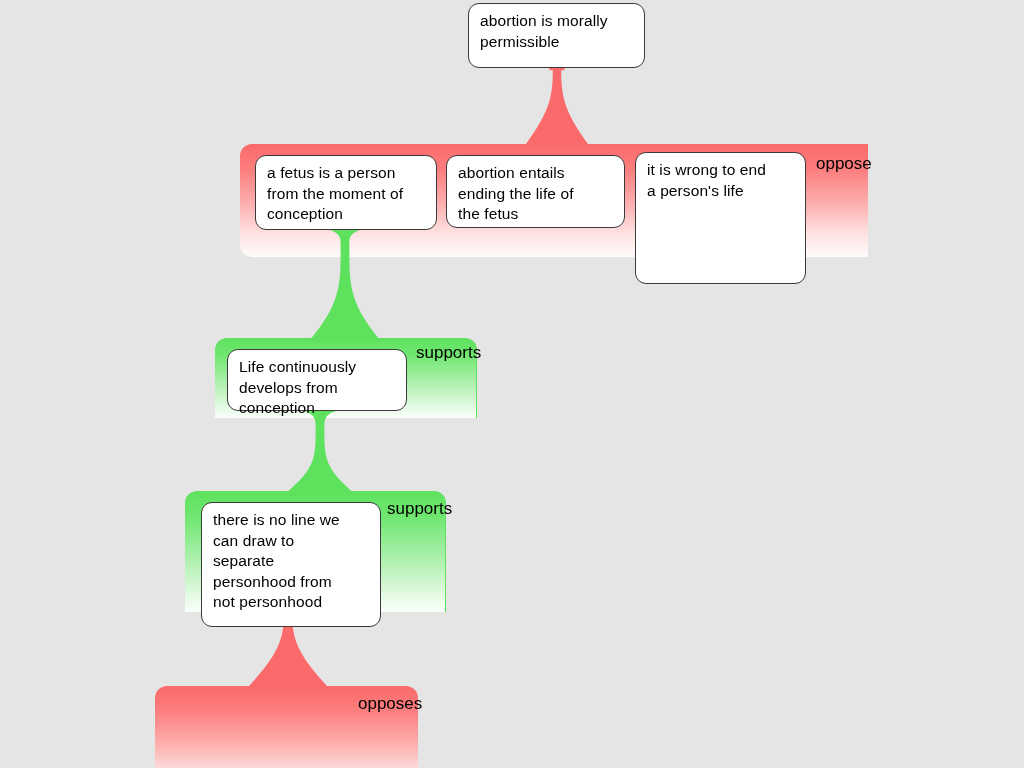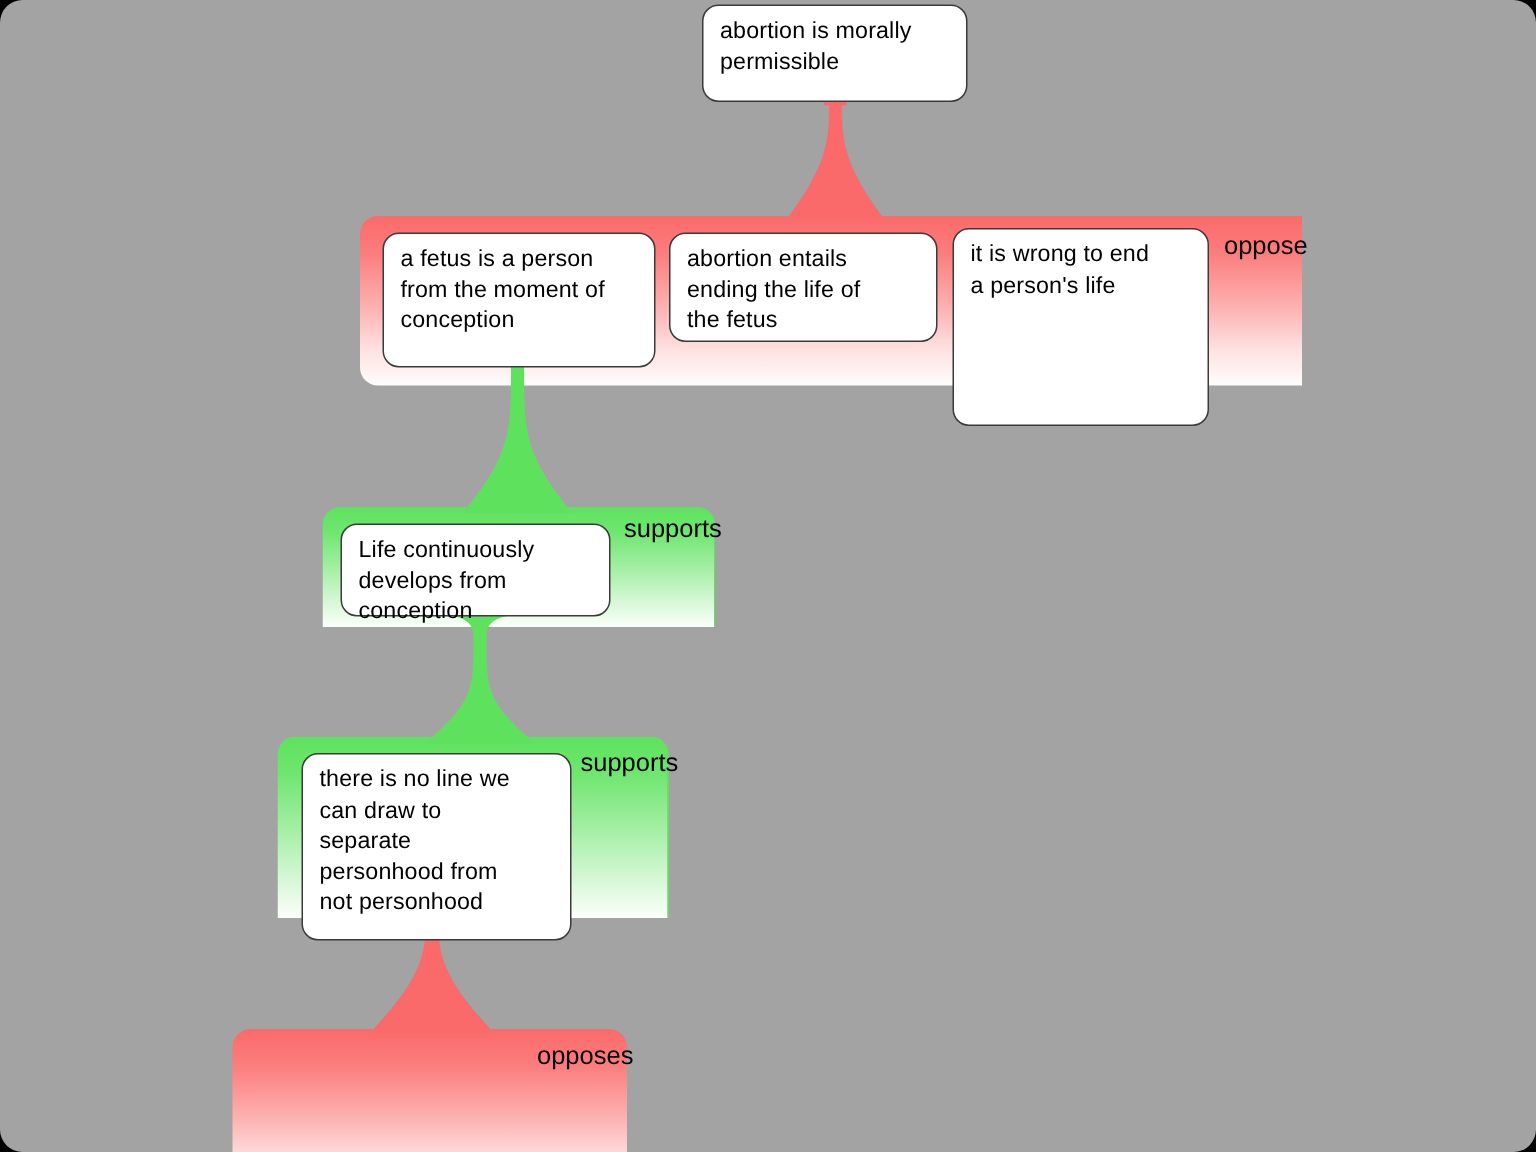--- a/index.html
+++ b/index.html
@@ -11,23 +11,22 @@
   body {
     width: 1024px;
     height: 768px;
     overflow: hidden;
     font-family: "Liberation Sans", sans-serif;
   }
   #canvas {
     position: relative;
     width: 1024px;
     height: 768px;
-    background: #a3a3a3;
+    background: #e5e5e5;
     overflow: hidden;
-    border-radius: 15px;
   }
 
   
   .claim-box {
     position: absolute;
     box-sizing: border-box;
     background: #ffffff;
     border: 1.3px solid #3a3a3a;
     border-radius: 11px;
     padding: 7px 10px 6px 11px;
@@ -82,21 +81,21 @@
                C 35.2 28 37 44 62 78
                L 62 80 L 0 80 L 0 78
                C 25 44 26.8 28 26.8 3 Z" fill="#fb6a6a"></path>
     </svg>
   </div>
 
   <div class="group oppose" style="left:240px; top:144px; width:628px; height:113px;
               border-top-left-radius:12px; border-bottom-left-radius:12px;"></div>
   <div class="group-label" style="left:816px; top:157px;">oppose</div>
 
-  <div class="claim-box" style="left:255px; top:155px; width:182px; height:90px;">a fetus is a person
+  <div class="claim-box" style="left:255px; top:155px; width:182px; height:75px;">a fetus is a person
 from the moment of
 conception</div>
 
   <div class="claim-box" style="left:446px; top:155px; width:179px; height:73px;">abortion entails
 ending the life of
 the fetus</div>
 
   <div class="claim-box" style="left:635px; top:152px; width:171px; height:132px;">it is wrong to end
 a person's life</div>
 

